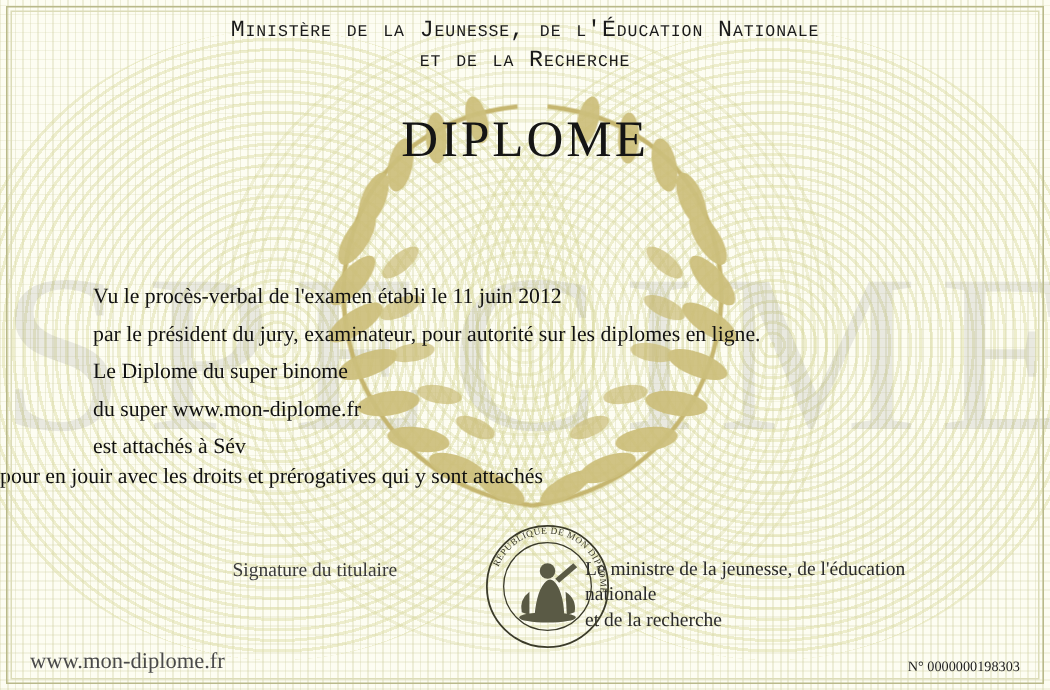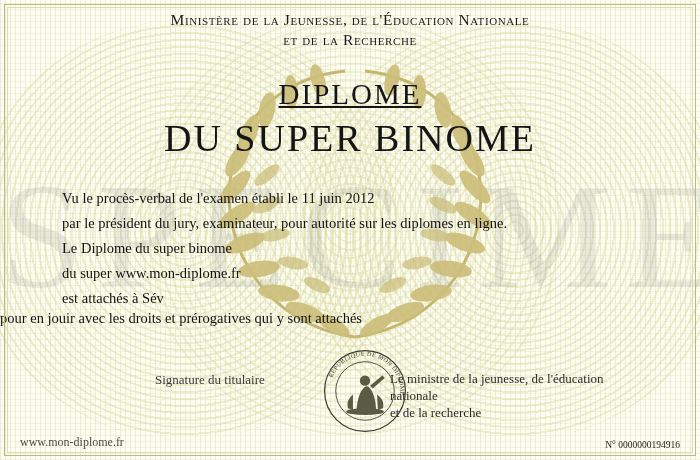--- a/index.html
+++ b/index.html
@@ -90,33 +90,33 @@
   .ministry {
     position: absolute;
     top: 10px;
     left: 0; right: 0;
     text-align: center;
     font-variant: small-caps;
     font-size: 15.5px;
     letter-spacing: 0.6px;
     line-height: 20px;
     color: #1a1a1a;
+    font-family: Liberation Mono, monospace;
   }
   .title {
     position: absolute;
     top: 72px;
     left: 0; right: 0;
     text-align: center;
     color: #151515;
   }
   .title .line1 {
-    font-size: 29px;
+    font-size: 34px;
     letter-spacing: 2px;
     line-height: 44px;
-    text-decoration: underline;
   }
   .title .line2 {
     font-size: 38px;
     letter-spacing: 2px;
     line-height: 44px;
   }
 
   .body-text {
     position: absolute;
     left: 62px;
@@ -166,21 +166,21 @@
     fill: #3b3b2a;
     font-family: "Liberation Serif", serif;
     letter-spacing: 0.4px;
   }
 
   
   .footer-left {
     position: absolute;
     left: 20px;
     bottom: 10px;
-    font-size: 12px;
+    font-size: 15px;
     color: #4a4a4a;
   }
   .footer-right {
     position: absolute;
     right: 20px;
     bottom: 10px;
     font-size: 9.5px;
     color: #1d1d1d;
   }
 </style>
@@ -242,21 +242,20 @@
     </g>
   </svg>
 
   <div class="ministry">
     <div>Ministère de la Jeunesse, de l'Éducation Nationale</div>
     <div>et de la Recherche</div>
   </div>
 
   <div class="title">
     <div class="line1">DIPLOME</div>
-    <div class="line2">DU SUPER BINOME</div>
   </div>
 
   <div class="body-text">
     <div>Vu le procès-verbal de l'examen établi le 11 juin 2012</div>
     <div>par le président du jury, examinateur, pour autorité sur les diplomes en ligne.</div>
     <div>Le Diplome du super binome</div>
     <div>du super www.mon-diplome.fr</div>
     <div>est attachés à Sév</div>
   </div>
 
@@ -282,17 +281,17 @@
       <ellipse cx="50" cy="74" rx="22" ry="4"></ellipse>
       <path d="M40 72 q2 -20 9 -26 q3 -3 6 0 q7 7 8 26 z"></path>
       <circle cx="50" cy="38" r="6"></circle>
       <path d="M56 44 l14 -12 l3 3 l-14 12 z"></path>
       <path d="M36 54 q-8 6 -6 16 l6 2 z"></path>
       <path d="M64 54 q9 6 7 16 l-6 2 z"></path>
     </g>
   </svg>
 
   <div class="footer-left">www.mon-diplome.fr</div>
-  <div class="footer-right">N° 0000000194916</div>
+  <div class="footer-right">N° 0000000198303</div>
 
   <div class="frame"></div>
   <div class="frame-inner"></div>
 </div>
 
 </body></html>

